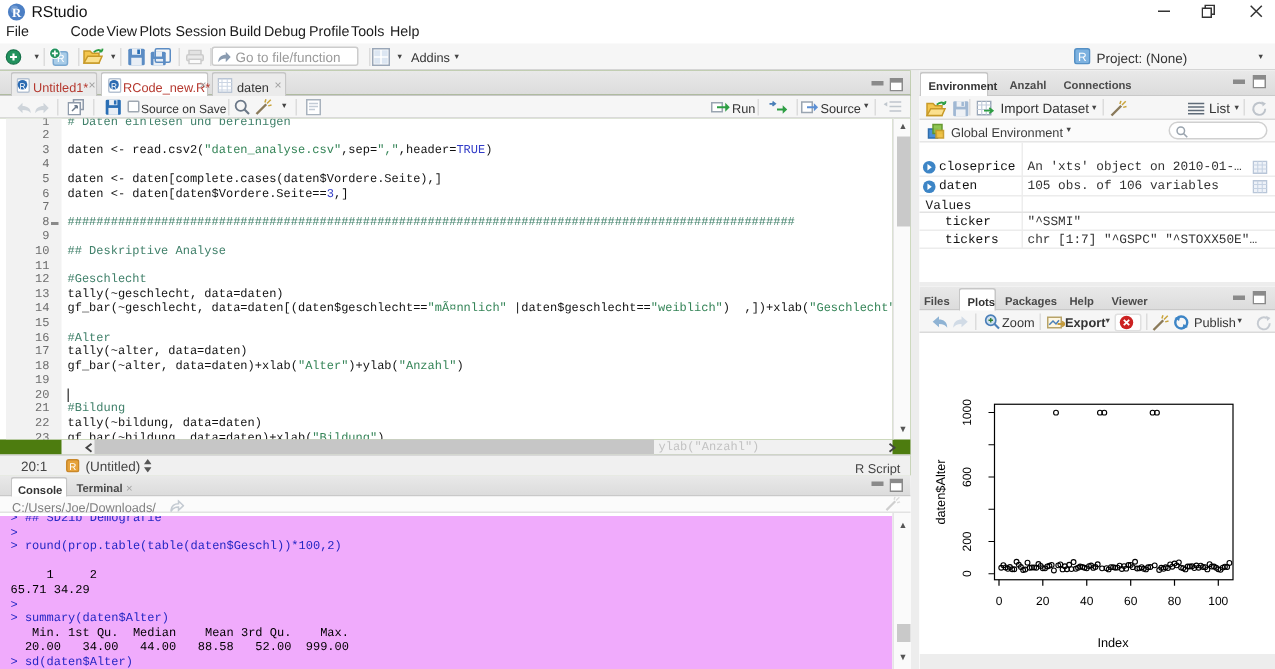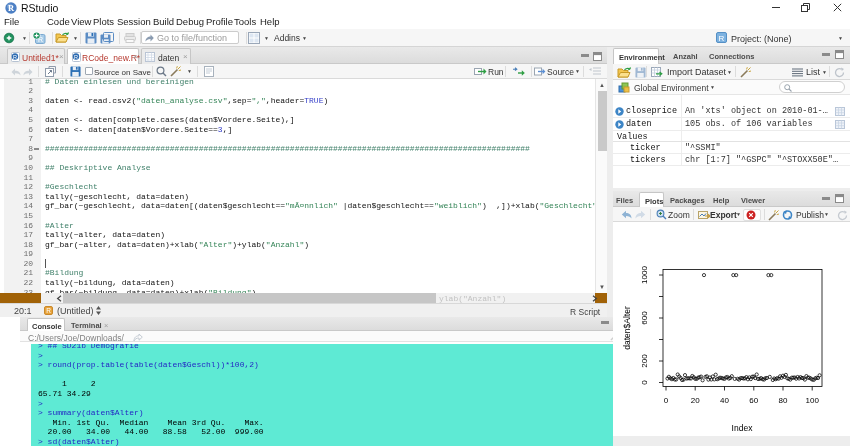--- a/index.html
+++ b/index.html
@@ -115,21 +115,21 @@
   <svg class="abs" style="top:3px;left:716px;" width="11" height="11" viewBox="0 0 11 11">
       <rect x="0.5" y="0.5" width="10" height="10" rx="1.5" fill="#7db2e0" stroke="#5590c5"></rect>
       <text x="5.5" y="8.5" font-size="8" text-anchor="middle" fill="#fff" font-family="Liberation Sans">R</text>
     </svg>
   <span class="abs" style="top:4.5px;left:731px;font-size:9px;color:#333;">Project: (None)</span>
   <span class="caret abs" style="top:6px;left:838px;">▼</span>
 </div>
 
 <div class="abs" style="top:47px;left:607px;width:6px;height:399px;background:#ededed;"></div>
 
-<div class="abs" style="top:47px;left:0;width:607px;height:270px;background:#a16207;">
+<div class="abs" style="top:47px;left:0;width:607px;height:270px;background:#4d7c0f;">
 
   <div class="abs" style="top:0;left:0;width:607px;height:17px;background:linear-gradient(#e9e9e9,#dcdcdc);border-bottom:1px solid #c9c9c9;"></div>
   <span class="abs" style="top:7px;left:581px;width:8px;height:3px;background:#8a8a8a;"></span>
   <svg class="abs" style="top:5px;left:593px;" width="9" height="9" viewBox="0 0 9 9">
       <rect x="0.5" y="0.5" width="8" height="8" fill="#fff" stroke="#8a8a8a" stroke-width="1"></rect>
       <rect x="0.5" y="0.5" width="8" height="2.6" fill="#8a8a8a"></rect>
     </svg>
   <div class="tab" style="top:1px;left:7px;width:58px;height:16px;">
     <svg class="abs" style="top:3px;left:3px;" width="9" height="10" viewBox="0 0 9 10">
         <rect x="0.5" y="0.5" width="8" height="9" rx="1" fill="#fff" stroke="#b6c2d2"></rect>
@@ -301,21 +301,21 @@
           <path d="M2.5 0 L5 3.5 H0 Z" fill="#555"></path>
           <path d="M2.5 9 L0 5.5 H5 Z" fill="#555"></path>
         </svg></span>
     <span class="abs" style="top:2.5px;left:570px;font-size:8.5px;color:#444;">R Script <svg width="5" height="9" viewBox="0 0 5 9" style="vertical-align:-1px">
           <path d="M2.5 0 L5 3.5 H0 Z" fill="#555"></path>
           <path d="M2.5 9 L0 5.5 H5 Z" fill="#555"></path>
         </svg></span>
   </div>
 </div>
 
-<div class="abs" style="top:317px;left:0;width:607px;height:129px;background:#fff;margin-left:20px;">
+<div class="abs" style="top:317px;left:0;width:607px;height:129px;background:#fff;">
 
   <div class="abs" style="top:0;left:0;width:607px;height:14px;background:linear-gradient(#e9e9e9,#dcdcdc);border-bottom:1px solid #c9c9c9;"></div>
   <div class="tab active" style="top:1px;left:7px;width:38px;height:14px;">
       <span class="abs" style="top:2.5px;left:4px;font-size:7.5px;font-weight:bold;color:#333;">Console</span>
     </div>
   <span class="abs" style="top:3.5px;left:51px;font-size:7.5px;font-weight:bold;color:#4a4a4a;">Terminal</span>
   <span class="x abs" style="top:3.5px;left:84px;font-size:7.5px;">×</span>
   <span class="abs" style="top:4px;left:581px;width:8px;height:3px;background:#8a8a8a;"></span>
   <svg class="abs" style="top:2px;left:593px;" width="9" height="9" viewBox="0 0 9 9">
       <rect x="0.5" y="0.5" width="8" height="8" fill="#fff" stroke="#8a8a8a" stroke-width="1"></rect>
@@ -326,21 +326,21 @@
     <span class="abs" style="top:2px;left:8px;font-size:8.5px;color:#808080;">C:/Users/Joe/Downloads/</span>
     <svg class="abs" style="top:2px;left:113px;" width="10" height="9" viewBox="0 0 10 9" opacity="0.55">
         <path d="M1 8 C1 4 3.5 2.8 6 2.8 L6 1 L9.3 4.1 L6 7.2 L6 5 C3.5 5 2 6 1 8 Z" fill="none" stroke="#98a4b2"></path>
       </svg>
     <svg class="abs" style="top:0px;left:590px;" width="11" height="10" viewBox="0 0 12 11" opacity="0.45">
         <path d="M1 10 L7.5 3.5" stroke="#9a9a9a" stroke-width="1.6"></path>
         <path d="M8 3 L10.5 0.5 M8.8 4.6 L11 4 M6.6 2.4 L7.3 0.2" stroke="#b5b5b5" stroke-width="1"></path>
       </svg>
   </div>
 
-  <div class="abs" style="top:25px;left:11px;width:595px;height:104px;overflow:hidden;background:#5eead4;">
+  <div class="abs" style="top:25px;left:0;width:595px;height:104px;overflow:hidden;background:#f0abfc;">
 <pre class="abs" style="top:-1px;left:7px;font:8px/9.6px 'Liberation Mono',monospace;color:#000;"><span class="blue">&gt; ## SD21b Demografie
 &gt;
 &gt; round(prop.table(table(daten$Geschl))*100,2)</span>
 
      1     2
 65.71 34.29
 <span class="blue">&gt;
 &gt; summary(daten$Alter)</span>
    Min. 1st Qu.  Median    Mean 3rd Qu.    Max.
   20.00   34.00   44.00   88.58   52.00  999.00

